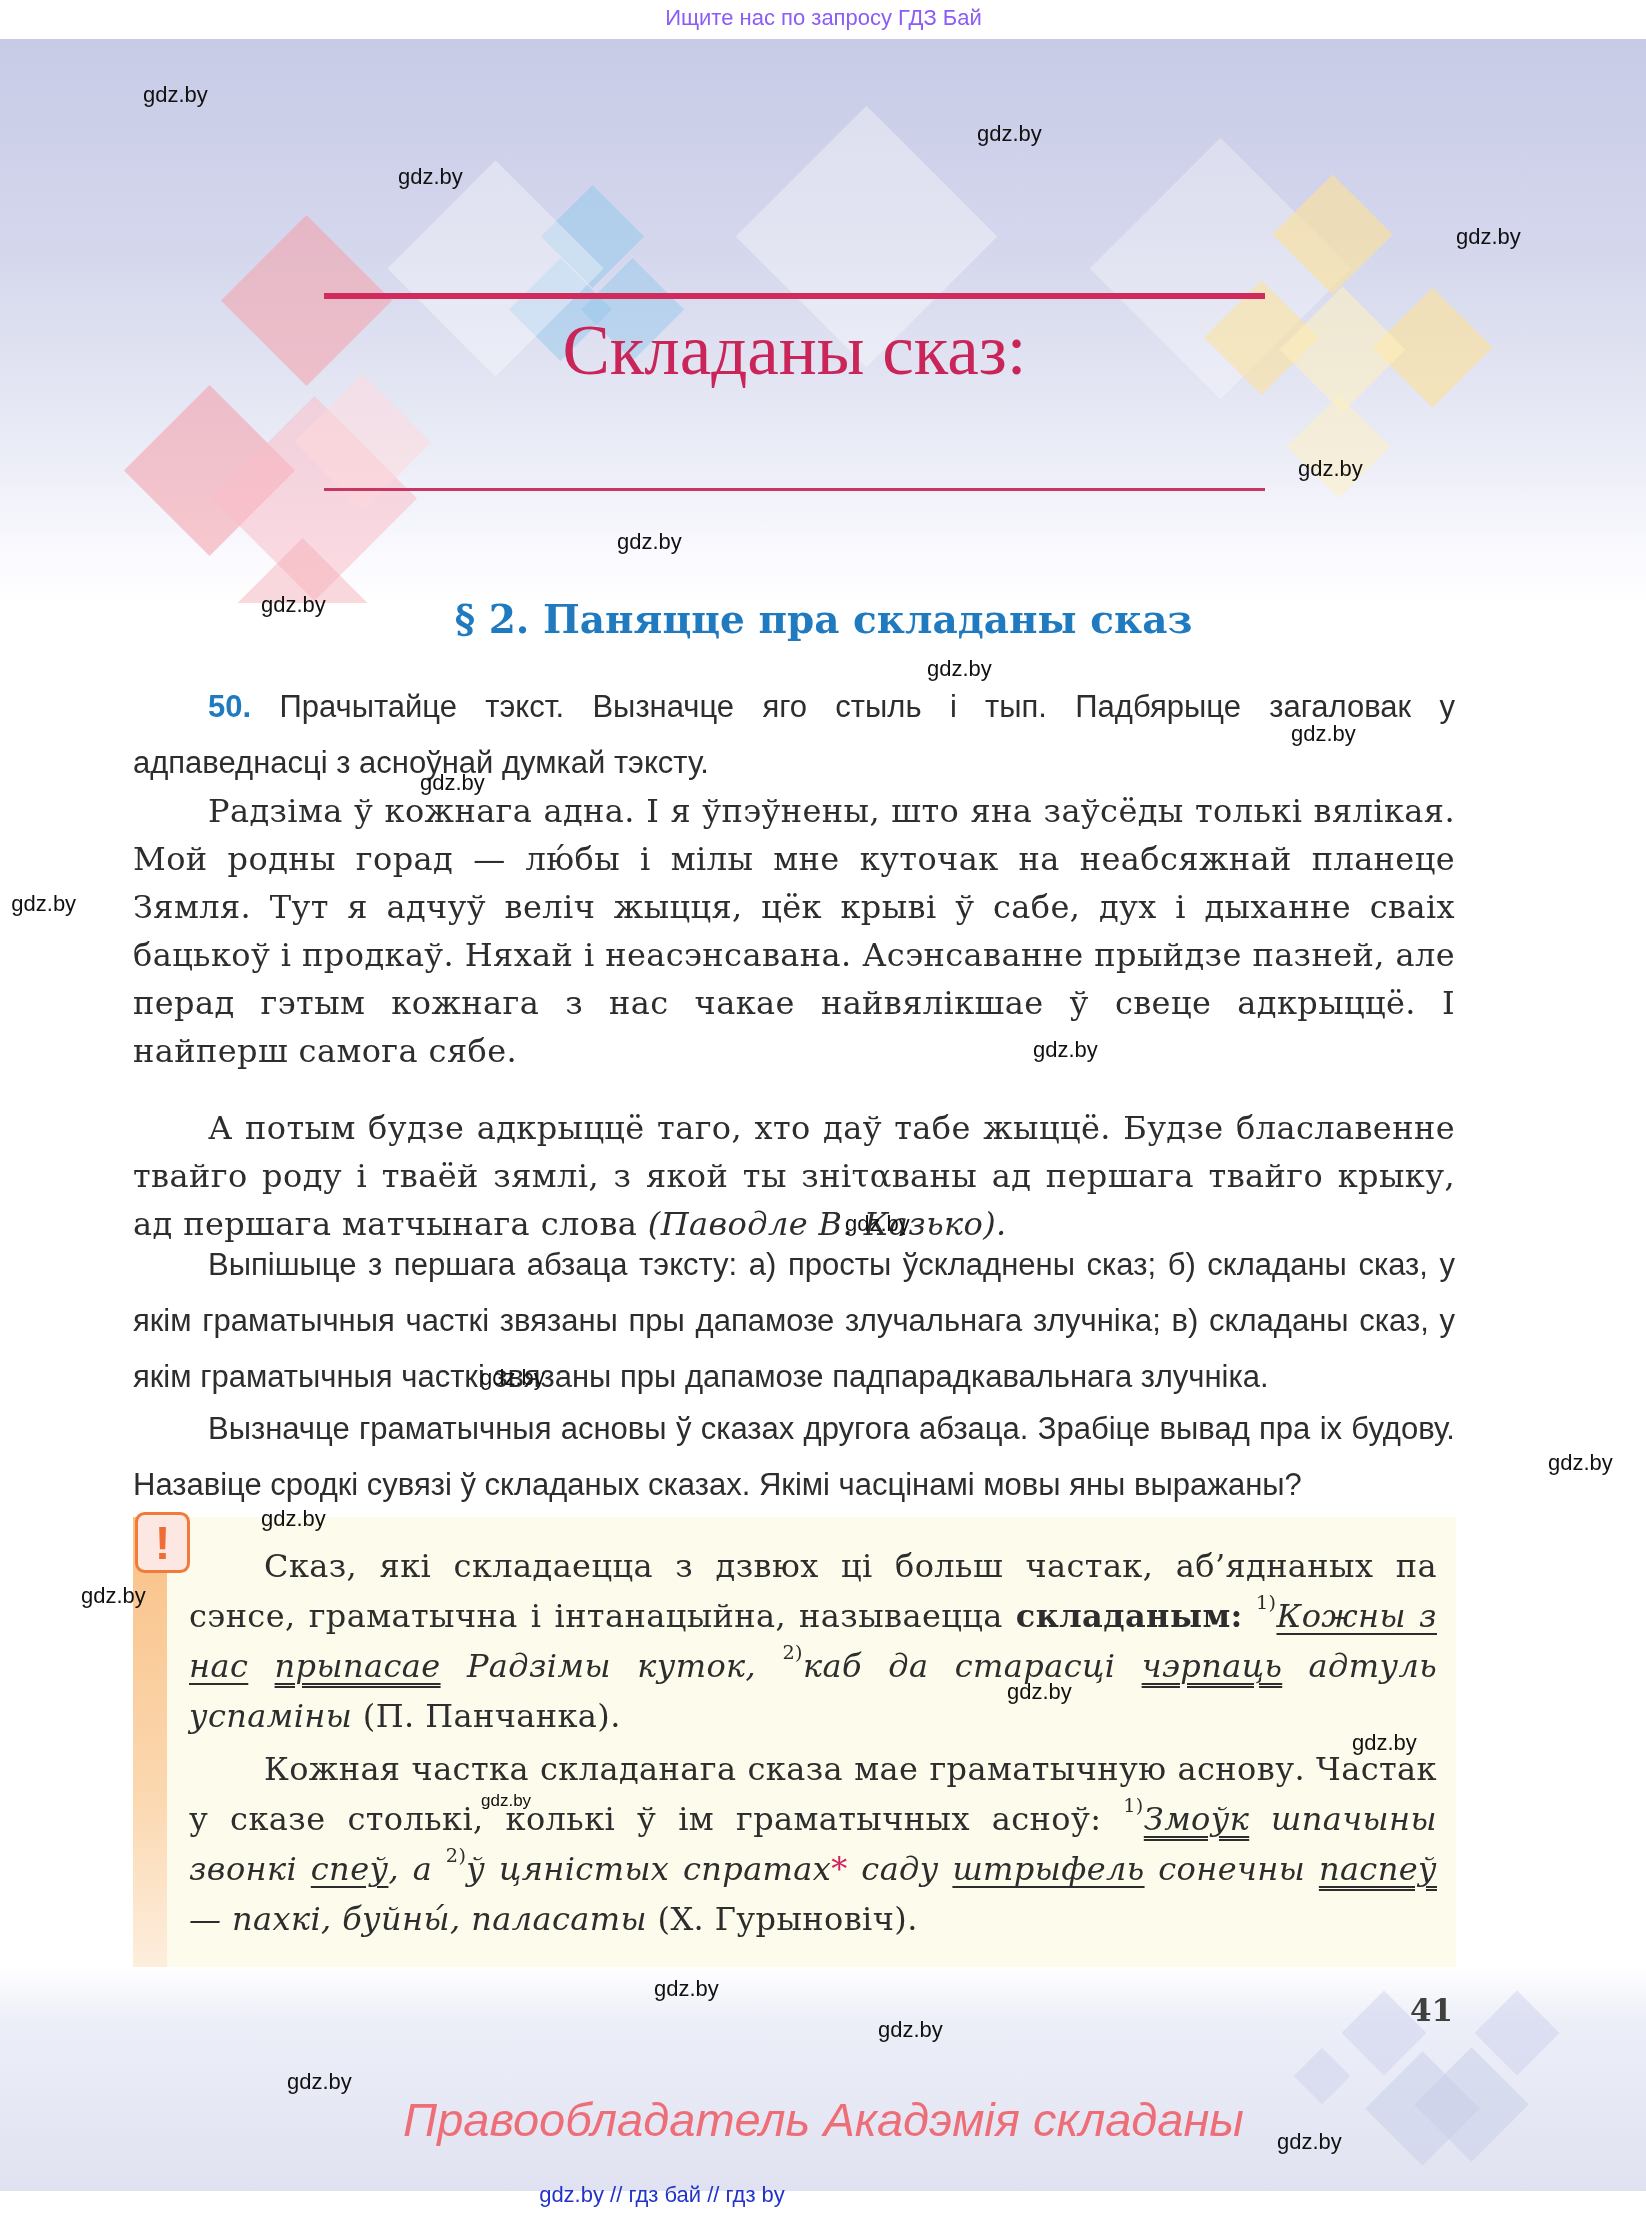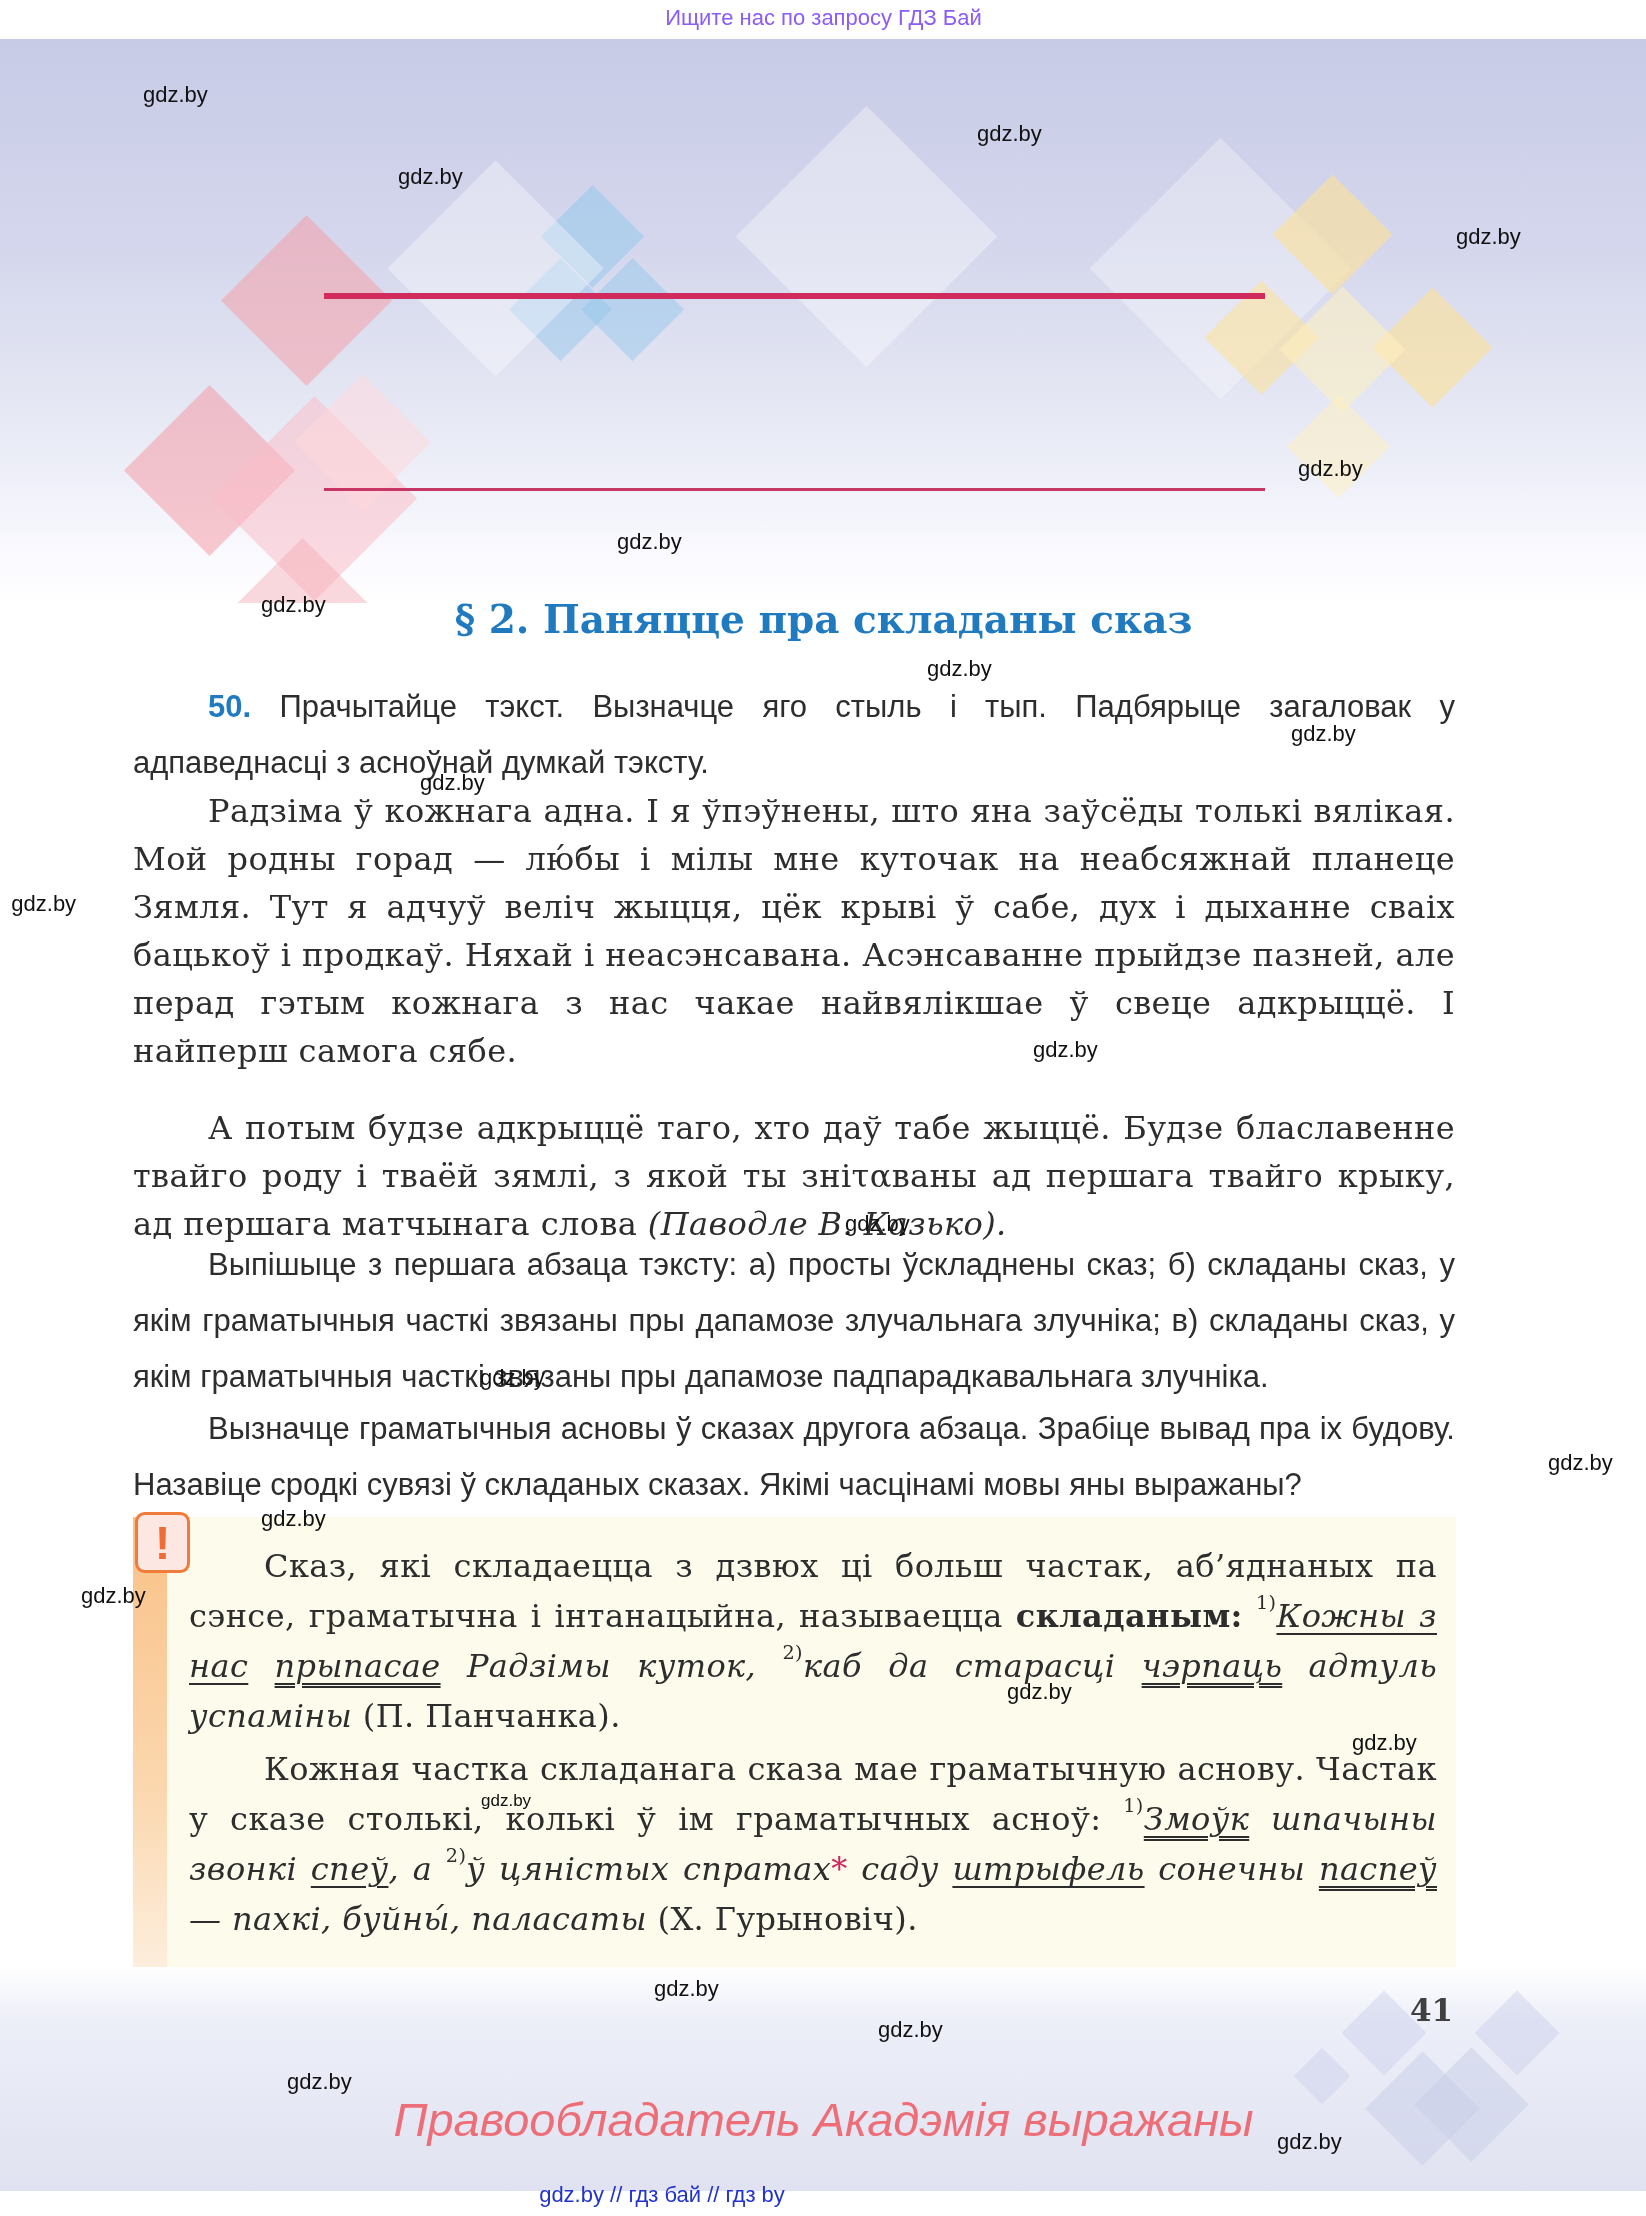--- a/index.html
+++ b/index.html
@@ -73,20 +73,21 @@
 
   <div class="dia" style="left:1290px;top:153px;width:85px;height:85px;background:rgba(253,225,150,0.6);"></div>
   <div class="dia" style="left:1221px;top:258px;width:81px;height:81px;background:rgba(253,225,150,0.55);"></div>
   <div class="dia" style="left:1390px;top:266px;width:85px;height:85px;background:rgba(253,225,150,0.6);"></div>
   <div class="dia" style="left:1298px;top:266px;width:89px;height:89px;background:rgba(255,240,190,0.55);"></div>
   <div class="dia" style="left:1302px;top:371px;width:73px;height:73px;background:rgba(255,240,190,0.5);"></div>
 </div>
 
 <div class="abs title-line-top"></div>
 <div class="abs chapter-title">
+  <div>Складаны сказ:</div>
 </div>
 <div class="abs title-line-bot"></div>
 
 <div class="abs section-heading">§ 2. Паняцце пра складаны сказ</div>
 
 <div class="abs ex sans-par" style="top:679px;text-indent:75px;"><span class="task-num">50.</span><span> Прачытайце тэкст. Вызначце яго стыль і тып. Падбярыце загаловак у адпаведнасці з асноўнай думкай тэксту.</span></div>
 
 <div class="abs ex serif-par" style="top:787px;text-indent:75px;">Радзіма ў кожнага адна. І я ўпэўнены, што яна заўсёды толькі вялікая. Мой родны горад — лю́бы і мілы мне куточак на неабсяжнай планеце Зямля. Тут я адчуў веліч жыцця, цёк крыві ў сабе, дух і дыханне сваіх бацькоў і продкаў. Няхай і неасэнсавана. Асэнсаванне прыйдзе пазней, але перад гэтым кожнага з нас чакае найвялікшае ў свеце адкрыццё. І найперш самога сябе.</div>
 <div class="abs ex serif-par" style="top:1104px;text-indent:75px;"><span>А потым будзе адкрыццё таго, хто даў табе жыццё. Будзе блаславенне твайго роду і тваёй зямлі, з якой ты зніταваны ад першага твайго крыку, ад першага матчынага слова </span><span class="ital">(Паводле В. Казько).</span></div>
 
@@ -105,21 +106,21 @@
 </div>
 
 <div class="abs footer-band">
   <div class="dia" style="left:1354px;top:36px;width:60px;height:60px;background:rgba(205,210,235,0.5);"></div>
   <div class="dia" style="left:1487px;top:36px;width:60px;height:60px;background:rgba(205,210,235,0.5);"></div>
   <div class="dia" style="left:1302px;top:89px;width:40px;height:40px;background:rgba(205,210,235,0.5);"></div>
   <div class="dia" style="left:1382px;top:101px;width:81px;height:81px;background:rgba(200,205,232,0.5);"></div>
   <div class="dia" style="left:1431px;top:97px;width:81px;height:81px;background:rgba(200,205,232,0.5);"></div>
 </div>
 <div class="abs page-num">41</div>
-<div class="abs copyright">Правообладатель Акадэмія выражаны</div>
+<div class="abs copyright">Правообладатель Акадэмія складаны</div>
 <div class="abs bottom-links">gdz.by  //  гдз бай  //  гдз by</div>
 
 <div class="abs wm" style="left:143px;top:82px;">gdz.by</div>
 <div class="abs wm" style="left:977px;top:121px;">gdz.by</div>
 <div class="abs wm" style="left:398px;top:164px;">gdz.by</div>
 <div class="abs wm" style="left:1456px;top:224px;">gdz.by</div>
 <div class="abs wm" style="left:1298px;top:456px;">gdz.by</div>
 <div class="abs wm" style="left:617px;top:529px;">gdz.by</div>
 <div class="abs wm" style="left:261px;top:592px;">gdz.by</div>
 <div class="abs wm" style="left:927px;top:656px;">gdz.by</div>

